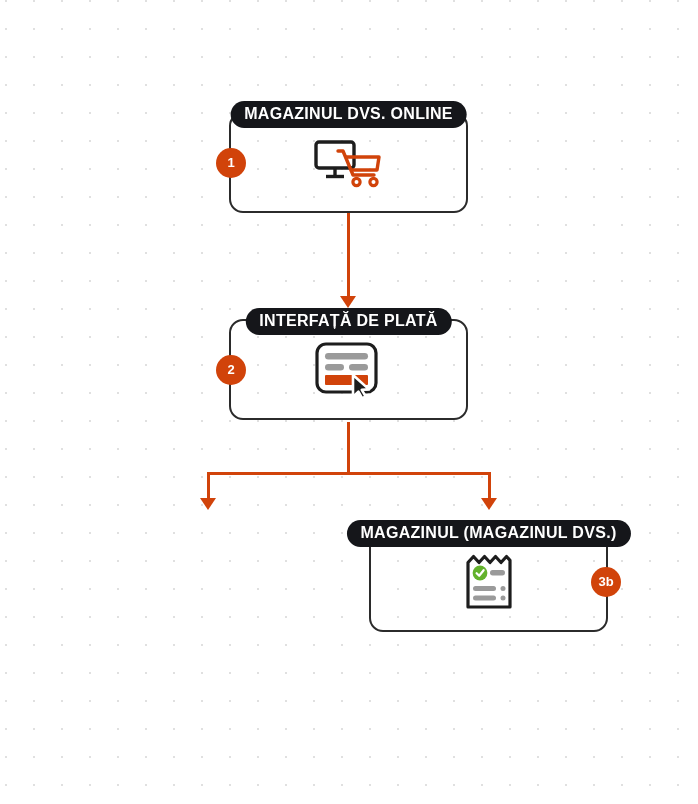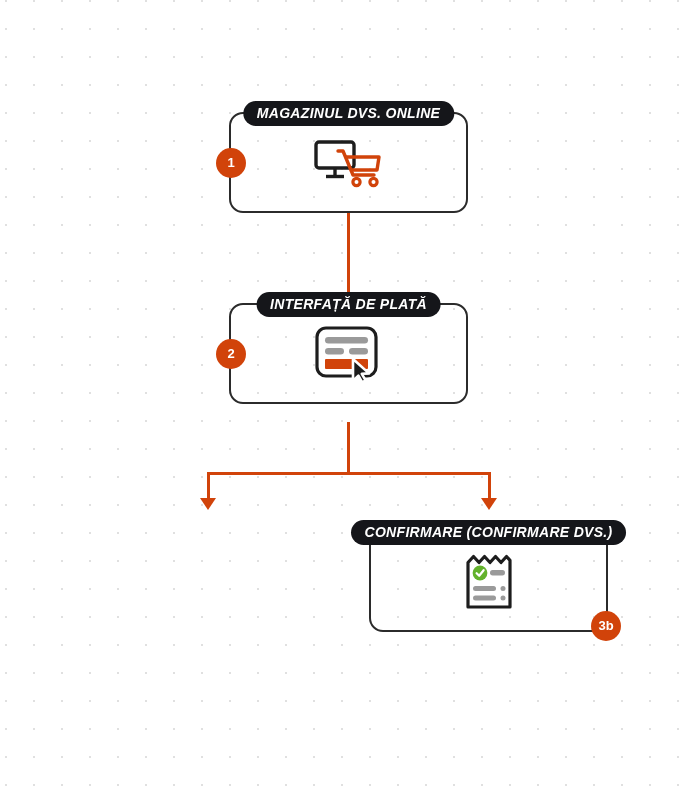--- a/index.html
+++ b/index.html
@@ -50,58 +50,57 @@
 
   .node-title {
     position: absolute;
     top: -13px;
     left: 50%;
     transform: translateX(-50%);
     background: #15161a;
     color: #ffffff;
     border-radius: 14px;
     padding: 5px 14px 6px 14px;
-    font-size: 14px;
+    font-size: 16px;
     font-weight: bold;
     letter-spacing: 0.3px;
     white-space: nowrap;
     line-height: 1;
-    font-style: italic;
   }
 
   .badge {
     position: absolute;
     width: 30px;
     height: 30px;
     border-radius: 50%;
     background: #d1430a;
     color: #ffffff;
     font-size: 13px;
     font-weight: bold;
     display: flex;
     align-items: center;
     justify-content: center;
     line-height: 1;
   }
   .badge.left  { left: -15px;  top: 50%; transform: translateY(-50%); }
-  .badge.right { right: -15px; top: 50%; transform: translateY(-50%); margin-top: 44px; }
+  .badge.right { right: -15px; top: 50%; transform: translateY(-50%); }
 
   .node-icon {
     position: absolute;
     left: 50%;
     top: 50%;
     transform: translate(-50%, -50%);
     display: flex;
     align-items: center;
     justify-content: center;
   }
 
   
   #node-store     { left: 229px; top: 112px; width: 239px; height: 101px; }
-  #node-gateway   { left: 229px; top: 303px; width: 239px; height: 101px; }
+  #node-gateway   { left: 229px; top: 319px; width: 239px; height: 101px; }
   #node-conf-a    { left: 89px;  top: 531px; width: 239px; height: 101px; }
   #node-conf-b    { left: 369px; top: 531px; width: 239px; height: 101px; }
 
   
   .conn { position: absolute; }
   .conn-line-v { background: #d1430a; width: 3px; }
   .conn-line-h { background: #d1430a; height: 3px; }
   .arrow-head {
     position: absolute;
     width: 0; height: 0;
@@ -174,21 +173,21 @@
 
         <rect x="11" y="34" width="43" height="10" rx="1" fill="#d1430a"></rect>
 
         <path d="M39 34 L39 56 L44.4 50.6 L48.2 57.4 L51.6 55.4 L47.8 48.8 L55 48.4 Z" fill="#1d1d1d" stroke="#ffffff" stroke-width="2.6" stroke-linejoin="round"></path>
       </svg>
     </div>
   </div>
 
 
   <div class="node" id="node-conf-b">
-    <div class="node-title">CONFIRMARE (CONFIRMARE DVS.)</div>
+    <div class="node-title">MAGAZINUL (MAGAZINUL DVS.)</div>
     <div class="badge right">3b</div>
     <div class="node-icon">
       <svg width="50" height="58" viewBox="0 0 50 58">
         <path d="M4 9.5 L9.5 3.5 L15 9.5 L20.5 3.5 L26 9.5 L31.5 3.5 L37 9.5 L42.5 3.5 L46 7.4
                  L46 54 L4 54 Z" fill="#ffffff" stroke="#1d1d1d" stroke-width="3.2" stroke-linejoin="round"></path>
         <circle cx="16" cy="20" r="7.4" fill="#63b22c"></circle>
         <path d="M12.6 20.2 L15.2 22.8 L19.6 17.2" fill="none" stroke="#ffffff" stroke-width="2.2" stroke-linecap="round" stroke-linejoin="round"></path>
         <rect x="26" y="17" width="15" height="5.4" rx="2.7" fill="#9a9a9a"></rect>
         <rect x="9" y="33" width="23" height="5" rx="2.5" fill="#9a9a9a"></rect>
         <rect x="36.5" y="33" width="5" height="5" rx="2.5" fill="#9a9a9a"></rect>

